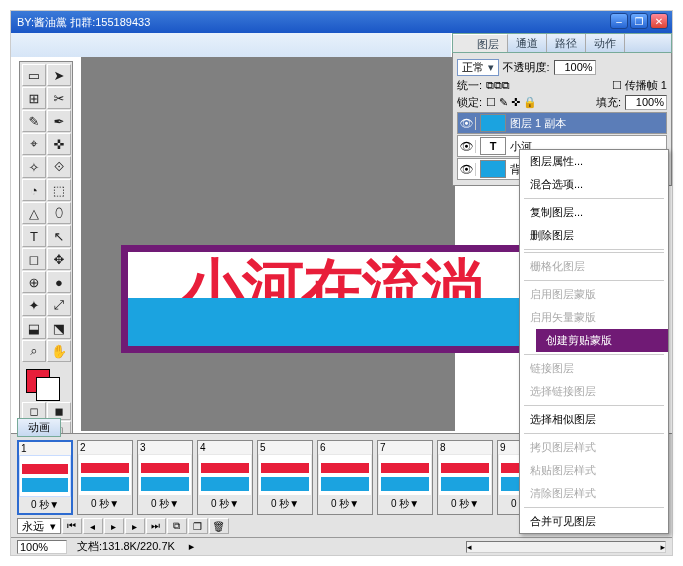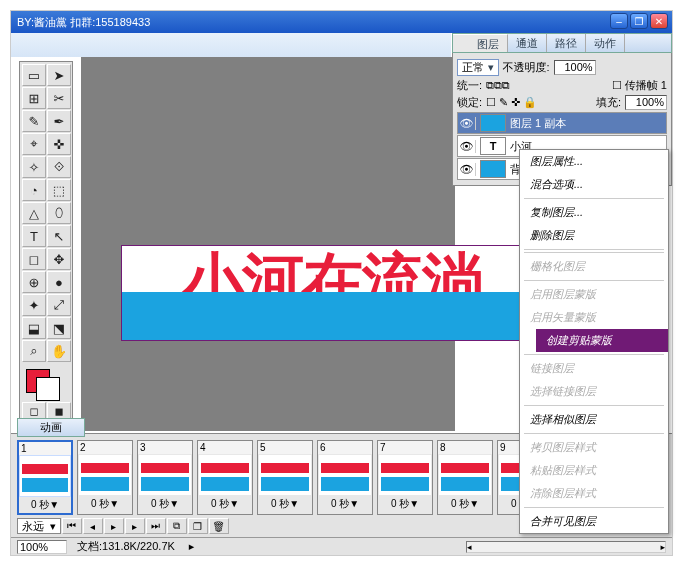--- a/index.html
+++ b/index.html
@@ -19,21 +19,21 @@
 .toolbox { position: absolute; left: 8px; top: 50px; width: 54px; background: #e3e3e3; border: 1px solid #888; display: grid; grid-template-columns: 1fr 1fr; gap: 1px; padding: 2px; }
 .toolbox .tool { width: 24px; height: 22px; background: #e3e3e3; border: 1px outset #fff; display:flex;align-items:center;justify-content:center; font-size:13px; color:#222; }
 .swatch { grid-column: 1/3; height: 36px; position: relative; background:#e3e3e3; margin-top:2px;}
 .swatch::before { content:""; position:absolute; left:4px; top:4px; width:22px; height:22px; background:#e81e3a; border:1px solid #000;}
 .swatch::after { content:""; position:absolute; left:14px; top:12px; width:22px; height:22px; background:#fff; border:1px solid #000;}
 .modebox { grid-column:1/3; display:grid; grid-template-columns:1fr 1fr; gap:1px;}
 .modebox .tool { height:18px; font-size:11px;}
 
 
 .workspace { position: absolute; left: 70px; top: 46px; width: 374px; height: 374px; background: #808080; }
-.canvas { position: absolute; left: 40px; top: 188px; width: 422px; height: 96px; background: #fff; border: 1px solid #701a75; overflow:hidden;}
+.canvas { position: absolute; left: 40px; top: 188px; width: 422px; height: 108px; background: #fff; border: 7px solid #701a75; overflow:hidden;}
 .canvas-text { position:absolute; left:0; top:-6px; width:100%; text-align:center; font-size:62px; font-weight:bold; color:#e81e3a; font-family:"Microsoft YaHei","SimHei",sans-serif; white-space:nowrap; letter-spacing:-2px;}
 .canvas-wave { position:absolute; left:0; bottom:0; width:100%; height:48px; background:#1ba3e0; }
 
 
 .panels { position: absolute; right: 0; top: 22px; width: 220px; }
 .panel-tabs { height: 20px; background: linear-gradient(#e8f0fb,#c6d9f0); border:1px solid #7a9; display:flex; }
 .ptab { padding: 2px 8px; color:#345; border-right:1px solid #aaa; }
 .ptab.active { background:#e8e8e8; border-top:1px solid #fff;padding-left:24px;}
 .panel-body { background:#e3e3e3; border:1px solid #888; border-top:none; padding:4px; }
 .prow { display:flex; align-items:center; gap:4px; margin:2px 0; }
@@ -44,28 +44,28 @@
 
 .layers { margin-top:0; }
 .layer-row { display:flex; align-items:center; height:22px; background:#fff; border:1px solid #999; margin:1px 0; }
 .layer-row.sel { background:#5b7db8; color:#fff;}
 .eye { width:18px; text-align:center; border-right:1px solid #ccc;}
 .lthumb { width:26px; height:18px; background:#1ba3e0; border:1px solid #888; margin:0 4px;}
 .lthumb.t { background:#fff; display:flex;align-items:center;justify-content:center;font-weight:bold;}
 
 
 .ctxmenu { position:absolute; left:508px; top:138px; width:150px; background:#fff; border:1px solid #888; box-shadow:2px 2px 4px rgba(0,0,0,.3); z-index:100;}
-.ctxitem { padding:4px 10px; color:#000; white-space:nowrap;font-style:italic;}
+.ctxitem { padding:4px 10px; color:#000; white-space:nowrap;}
 .ctxitem.dis { color:#aaa; }
 .ctxitem.sel { background:#701a75; color:#fff;margin-left:16px;}
 .ctxsep { height:1px; background:#ccc; margin:2px 4px;}
 
 
 .anim-panel { position:absolute; left:0; bottom:18px; width:100%; height:104px; background:#e3e3e3; border-top:1px solid #888;}
-.anim-tab { position:absolute; left:6px; top:-16px; background:linear-gradient(#e8f0fb,#c6d9f0); border:1px solid #7a9; padding:1px 22px;}
+.anim-tab { position:absolute; left:6px; top:-16px; background:linear-gradient(#e8f0fb,#c6d9f0); border:1px solid #7a9; padding:1px 10px;}
 .frames { position:absolute; left:6px; top:6px; display:flex; gap:4px;}
 .frame { width:56px; border:1px solid #888; background:#e8e8e8;}
 .frame.sel { border:2px solid #2d6bd0; background:#c8dcff;}
 .fnum { font-size:10px; padding:1px 2px; text-align:left; background:#f4f4f4;}
 .fthumb { height:40px; background:#fff; margin:1px; position:relative; overflow:hidden;}
 .fthumb::before { content:""; position:absolute; left:2px; right:2px; top:8px; height:10px; background:#e81e3a;}
 .fthumb::after { content:""; position:absolute; left:2px; right:2px; bottom:4px; height:14px; background:#1ba3e0;}
 .fdelay { text-align:center; font-size:10px; padding:1px 0; background:#e8e8e8;}
 .anim-ctrl { position:absolute; left:6px; bottom:2px; display:flex; align-items:center; gap:1px; height:18px;justify-content:space-between;}
 .actrl { width:20px; height:16px; border:1px outset #fff; background:#e3e3e3; display:flex;align-items:center;justify-content:center;font-size:10px;}

